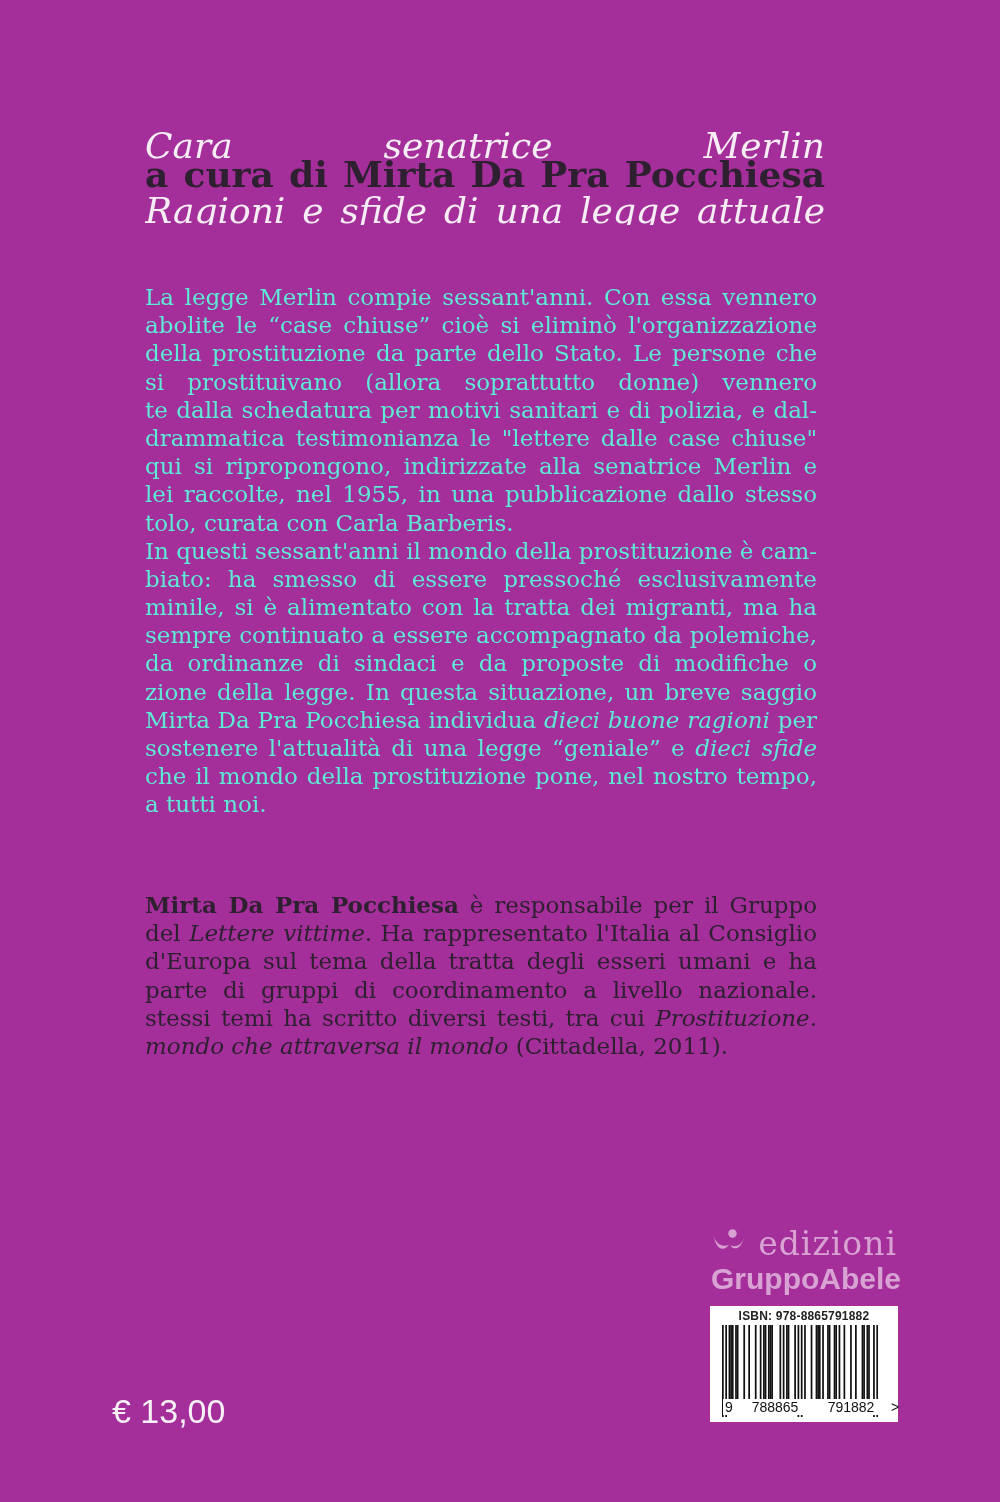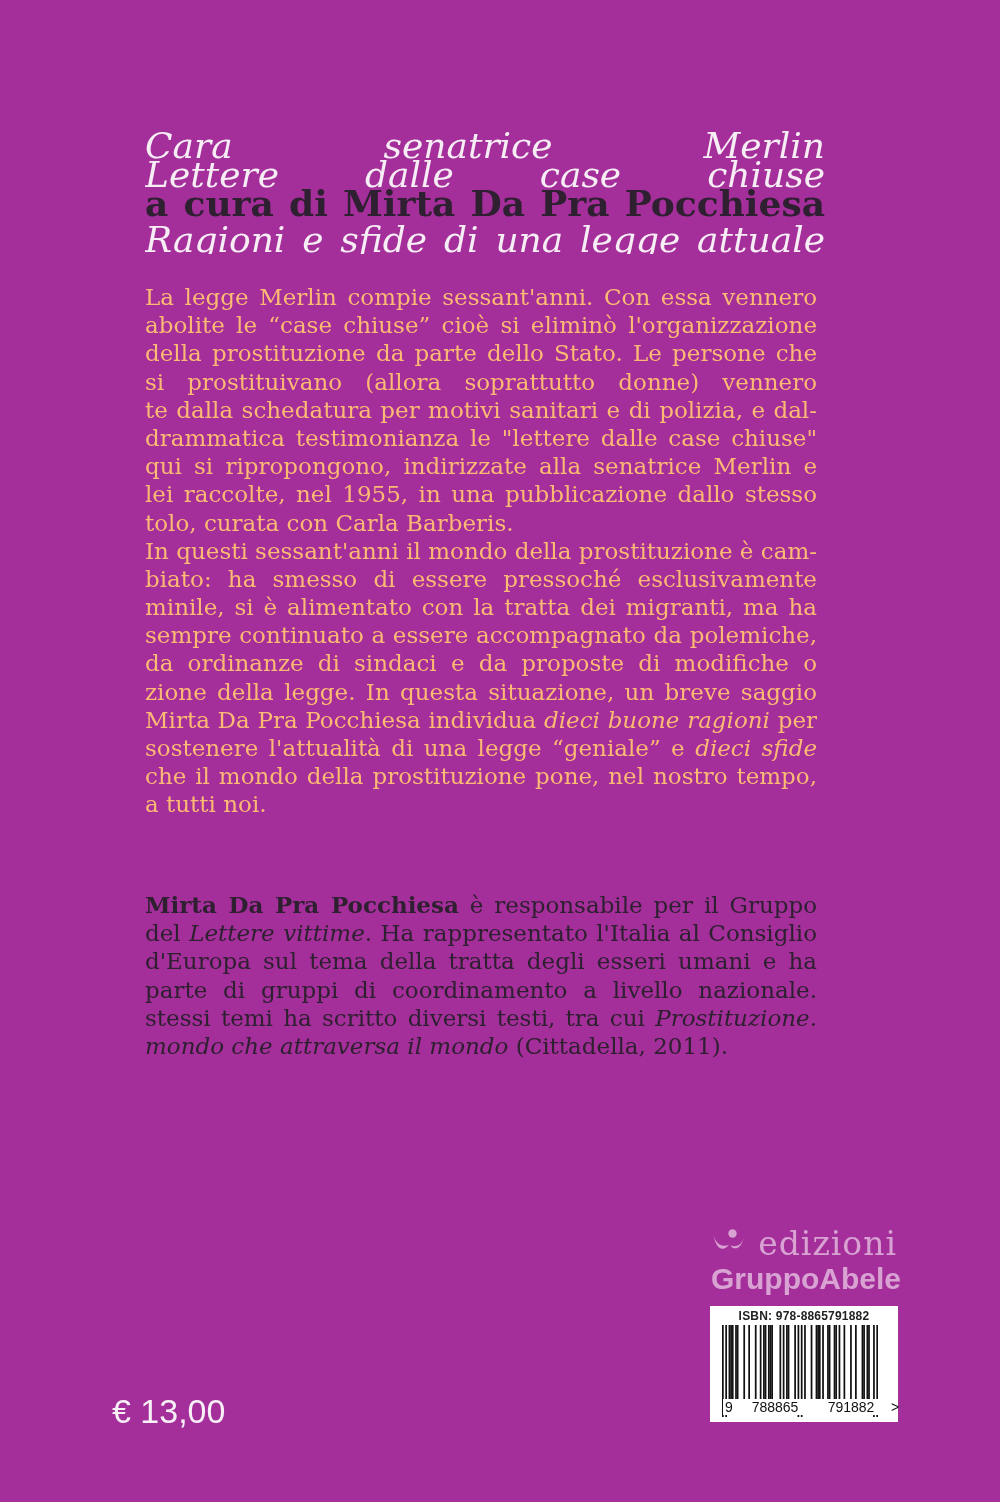--- a/index.html
+++ b/index.html
@@ -16,21 +16,21 @@
     font-size:36px;line-height:29px;color:#f6edf5;
   }
   .title-block .tline{height:29px;}
   .title-block .tline.gap{margin-top:7px;}
   .title-block .it{font-style:italic;}
   .title-block .bd{font-weight:bold;}
   .title-block .dark{color:#2e2030;}
   
   .textcol{
     position:absolute;left:145px;width:672px;
-    font-size:23px;line-height:28.2px;color:#fdba74;
+    font-size:23px;line-height:28.2px;color:#5eead4;
     text-align:justify;
   }
   .textcol.synopsis{top:283px;}
   .textcol.bio{top:891px;color:#2e2030;}
   .tline{
     height:28.2px;overflow:hidden;text-align:justify;
     text-align-last:justify;
   }
   .tline::after{content:"";display:inline-block;width:100%;height:0;}
   .tline.last{text-align:right;text-align-last:left;}
@@ -75,21 +75,20 @@
     font-family:"Liberation Sans",sans-serif;font-size:34px;color:#f8f0f7;
   }
 </style>
 </head>
 <body>
 
 <div class="cover">
 
   <div class="title-block">
       <div class="tline"><span class="it">Cara senatrice Merlin</span></div>
-      <div class="tline"><span class="it">Lettere dalle case chiuse</span></div>
       <div class="tline dark"><span class="bd">a cura di Mirta Da Pra Pocchiesa</span></div>
       <div class="tline gap"><span class="it">Ragioni e sfide di una legge attuale</span></div>
     </div>
 
   <div class="textcol synopsis">
       <div class="tline"><span>La legge Merlin compie sessant'anni. Con essa vennero</span></div>
       <div class="tline"><span>abolite le “case chiuse” cioè si eliminò l'organizzazione</span></div>
       <div class="tline"><span>della prostituzione da parte dello Stato. Le persone che</span></div>
       <div class="tline"><span>si prostituivano (allora soprattutto donne) vennero libera-</span></div>
       <div class="tline"><span>te dalla schedatura per motivi sanitari e di polizia, e dal-</span></div>

